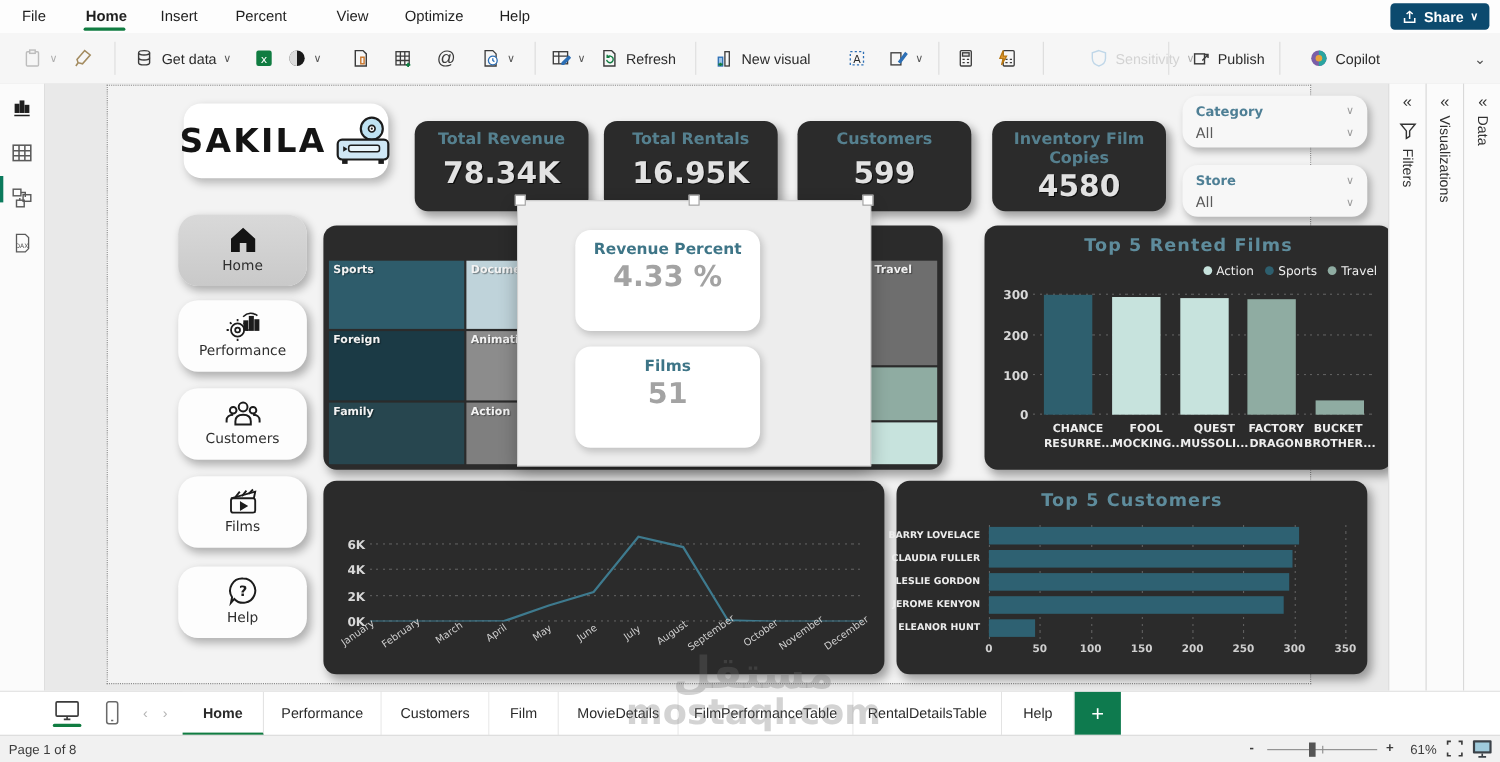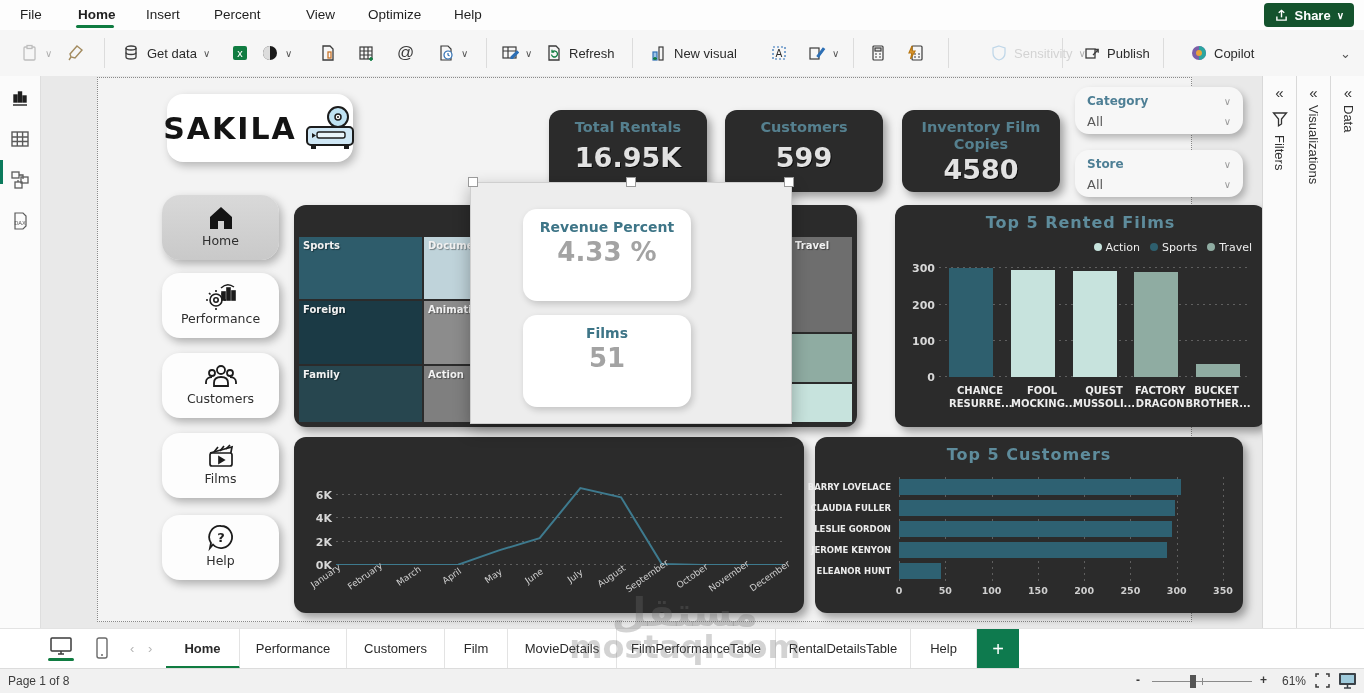--- a/index.html
+++ b/index.html
@@ -6,21 +6,21 @@
   #app{position:relative;width:1364px;height:693px;overflow:hidden;background:#EAEAEA;
        font-family:"Liberation Sans",sans-serif;color:#252525;}
   .abs{position:absolute;}
   svg{display:block;}
 
   
   #titlebar{left:0;top:0;width:1364px;height:30px;background:#FDFDFD;}
   .menu-item{position:absolute;top:0;height:30px;line-height:30px;font-size:13.5px;color:#1f1f1f;padding:0 6px;cursor:pointer;}
   .menu-item.active{font-weight:bold;}
   .menu-underline{position:absolute;top:25px;height:3px;background:#107C41;border-radius:2px;}
-  #share-btn{right:10px;top:3px;height:24px;background:#14532d;border-radius:4px;color:#fff;
+  #share-btn{right:10px;top:3px;height:24px;background:#0c4a6e;border-radius:4px;color:#fff;
     font-size:13px;font-weight:bold;display:flex;align-items:center;padding:0 10px;gap:6px;cursor:pointer;}
 
   
   #ribbon{left:0;top:30px;width:1364px;height:46px;background:#F6F6F6;border-bottom:1px solid #E1E1E1;}
   .rbtn{position:absolute;top:8px;height:30px;display:flex;align-items:center;gap:6px;font-size:13px;color:#2b2b2b;padding:0 5px;cursor:pointer;}
   .rsep{position:absolute;top:8px;height:30px;width:1px;background:#DCDCDC;}
   .chev{font-size:10px;color:#555;}
   .grayed{opacity:.45;}
   .icon16 svg{width:18px;height:18px;}
 
@@ -362,20 +362,24 @@
               <circle cx="33" cy="12" r="1" fill="#1c1c1c"></circle>
               <rect x="2" y="22" width="46" height="18" rx="4" fill="#CFE7F5" stroke="#1c1c1c" stroke-width="2"></rect>
               <rect x="12" y="27" width="28" height="6" rx="2" fill="#E8F4FA" stroke="#1c1c1c" stroke-width="1.4"></rect>
               <path d="M7 28l4 2.5-4 2.5z" fill="#1c1c1c"></path>
               <rect x="6" y="40" width="5" height="4" fill="#1c1c1c"></rect>
               <rect x="39" y="40" width="5" height="4" fill="#1c1c1c"></rect>
             </svg>
         </span>
       </div>
 
+      <div class="kpi cfont" style="left:279px">
+        <div class="kpi-title">Total Revenue</div>
+        <div class="kpi-value">78.34K</div>
+      </div>
       <div class="kpi cfont" style="left:451px">
         <div class="kpi-title">Total Rentals</div>
         <div class="kpi-value">16.95K</div>
       </div>
       <div class="kpi cfont" style="left:627px">
         <div class="kpi-title">Customers</div>
         <div class="kpi-value">599</div>
       </div>
       <div class="kpi cfont" style="left:804px">
         <div class="kpi-title" style="padding:0 14px">Inventory Film Copies</div>

